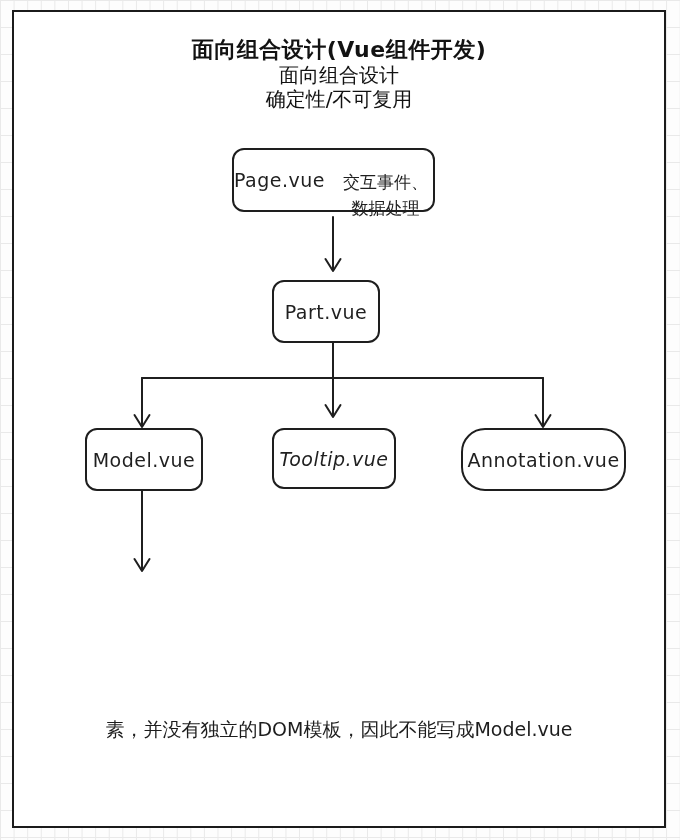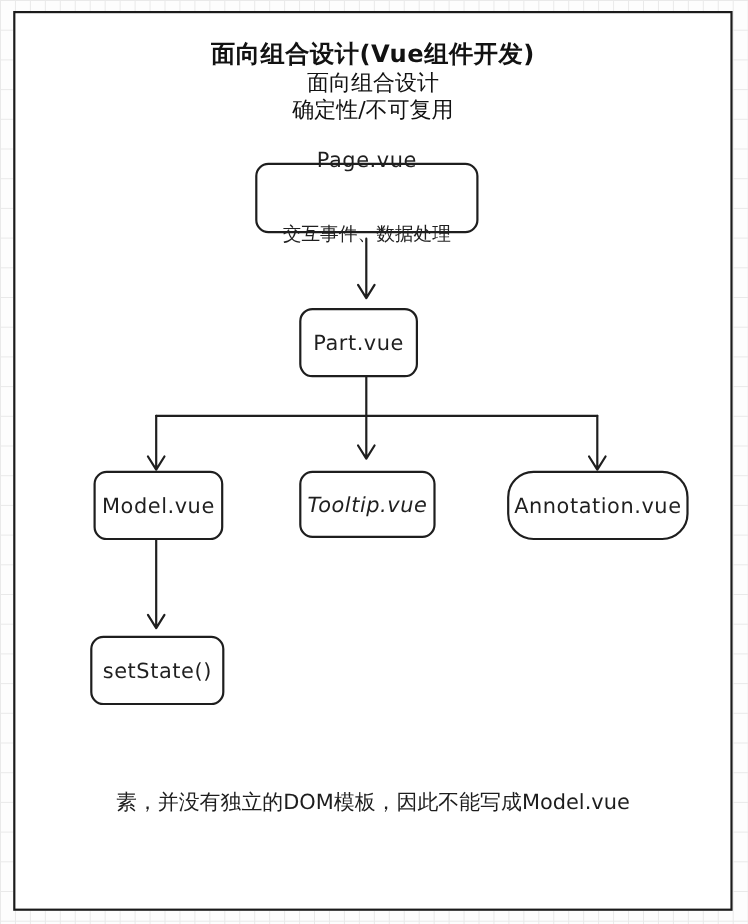--- a/index.html
+++ b/index.html
@@ -68,21 +68,21 @@
     stroke-linecap: round;
     stroke-linejoin: round;
   }
 
   .node {
     position: absolute;
     background: #ffffff;
     border: 2px solid #1e1e1e;
     border-radius: 12px;
     display: flex;
-    flex-direction: column;
+    flex-direction: row;
     align-items: center;
     justify-content: center;
     color: #1f1f1f;
     text-align: center;
     gap: 13px;
   }
   .node .latin {
     font-size: 19px;
     letter-spacing: 0.5px;
     line-height: 24px;
@@ -155,22 +155,19 @@
     </div>
 
     <div class="node node-tooltip">
       <div class="latin">Tooltip.vue</div>
     </div>
 
     <div class="node node-annotation">
       <div class="latin">Annotation.vue</div>
     </div>
 
-    <div class="node node-setstate">
-      <div class="latin">setState()</div>
-    </div>
 
     <div class="note">
       <div>素，并没有独立的DOM模板，因此不能写成Model.vue</div>
     </div>
 
   </div>
 </div>
 
 </body></html>

